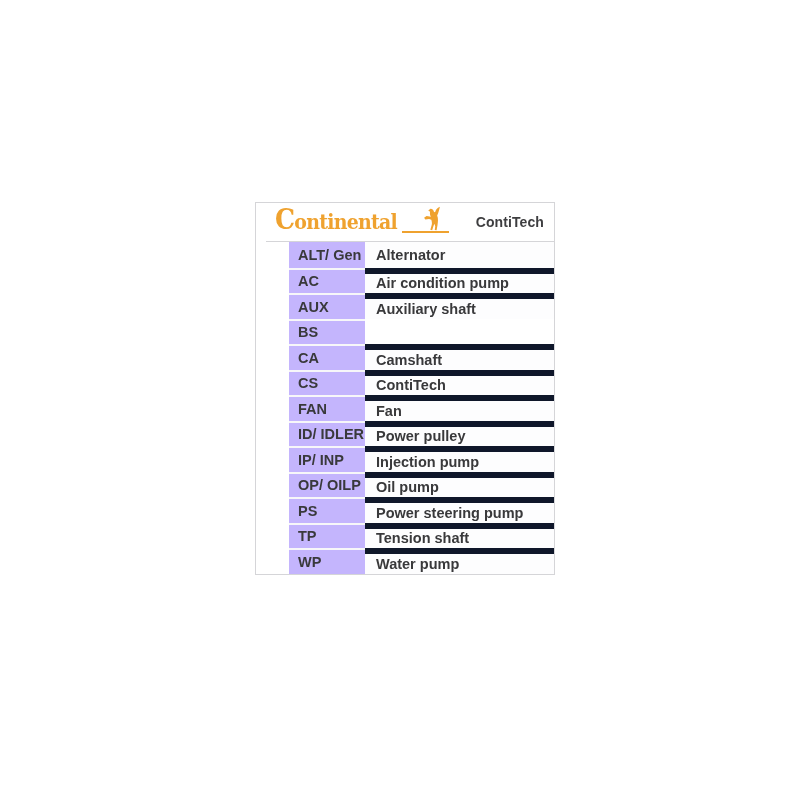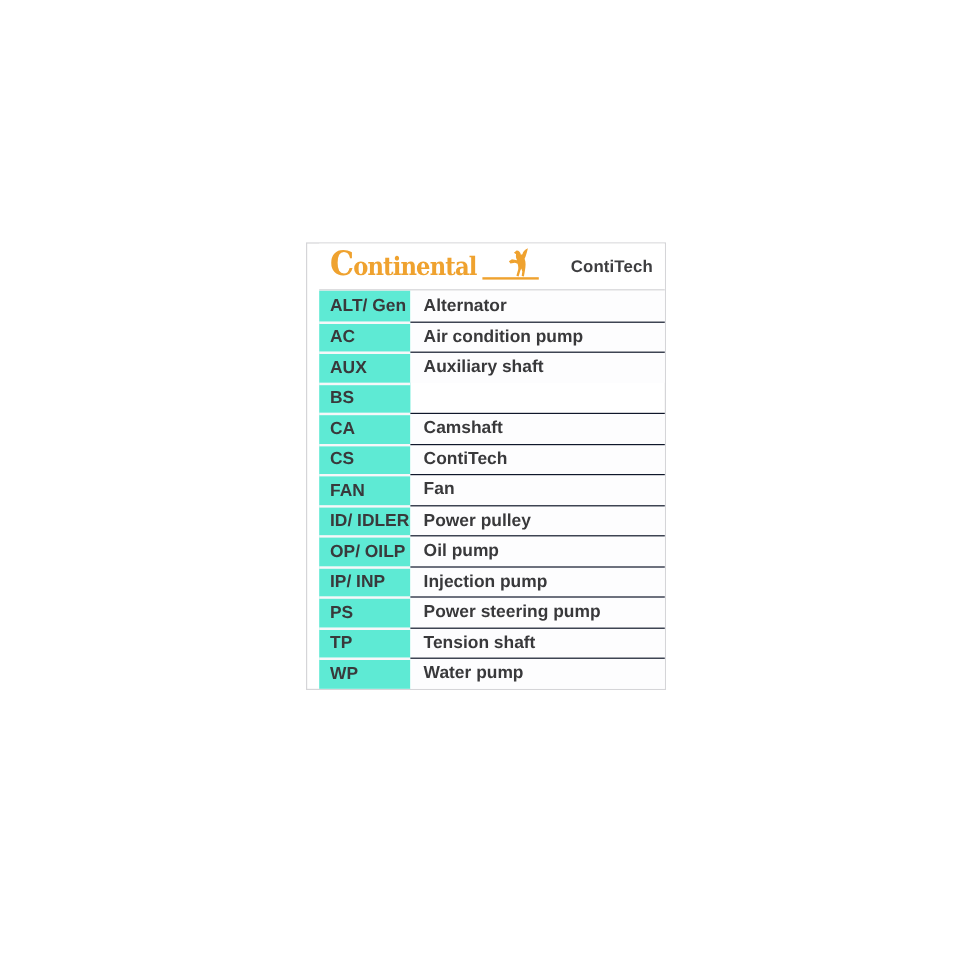--- a/index.html
+++ b/index.html
@@ -97,29 +97,30 @@
     box-sizing: border-box;
     font-weight: 700;
     font-size: 14.5px;
     color: #39393b;
     overflow: hidden;
     white-space: nowrap;
   }
   .cell.abbr {
     width: 76px;
     flex: 0 0 76px;
-    background: #5eead4;
+    background: #c4b5fd;
     padding-left: 9px;
     border-top: 2px solid #f7f7f9;
+    margin-left: 23px;
   }
   .cell.desc {
     flex: 1;
     background: #fdfdfe;
     padding-left: 11px;
-    border-top: 1px solid #0f172a;
+    border-top: 6px solid #0f172a;
   }
   .row:first-child .cell {
     border-top: none;
   }
 </style>
 </head>
 <body>
 
 <div class="stage">
   <div class="card">
@@ -170,30 +171,30 @@
         <div class="cell desc">Fan</div>
       </div>
 
 
       <div class="row">
         <div class="cell abbr">ID/ IDLER</div>
         <div class="cell desc">Power pulley</div>
       </div>
 
       <div class="row">
+        <div class="cell abbr">IP/ INP</div>
+        <div class="cell desc">Injection pump</div>
+      </div>
+
+      <div class="row">
         <div class="cell abbr">OP/ OILP</div>
         <div class="cell desc">Oil pump</div>
       </div>
 
       <div class="row">
-        <div class="cell abbr">IP/ INP</div>
-        <div class="cell desc">Injection pump</div>
-      </div>
-
-      <div class="row">
         <div class="cell abbr">PS</div>
         <div class="cell desc">Power steering pump</div>
       </div>
 
       <div class="row">
         <div class="cell abbr">TP</div>
         <div class="cell desc">Tension shaft</div>
       </div>
 
       <div class="row">

